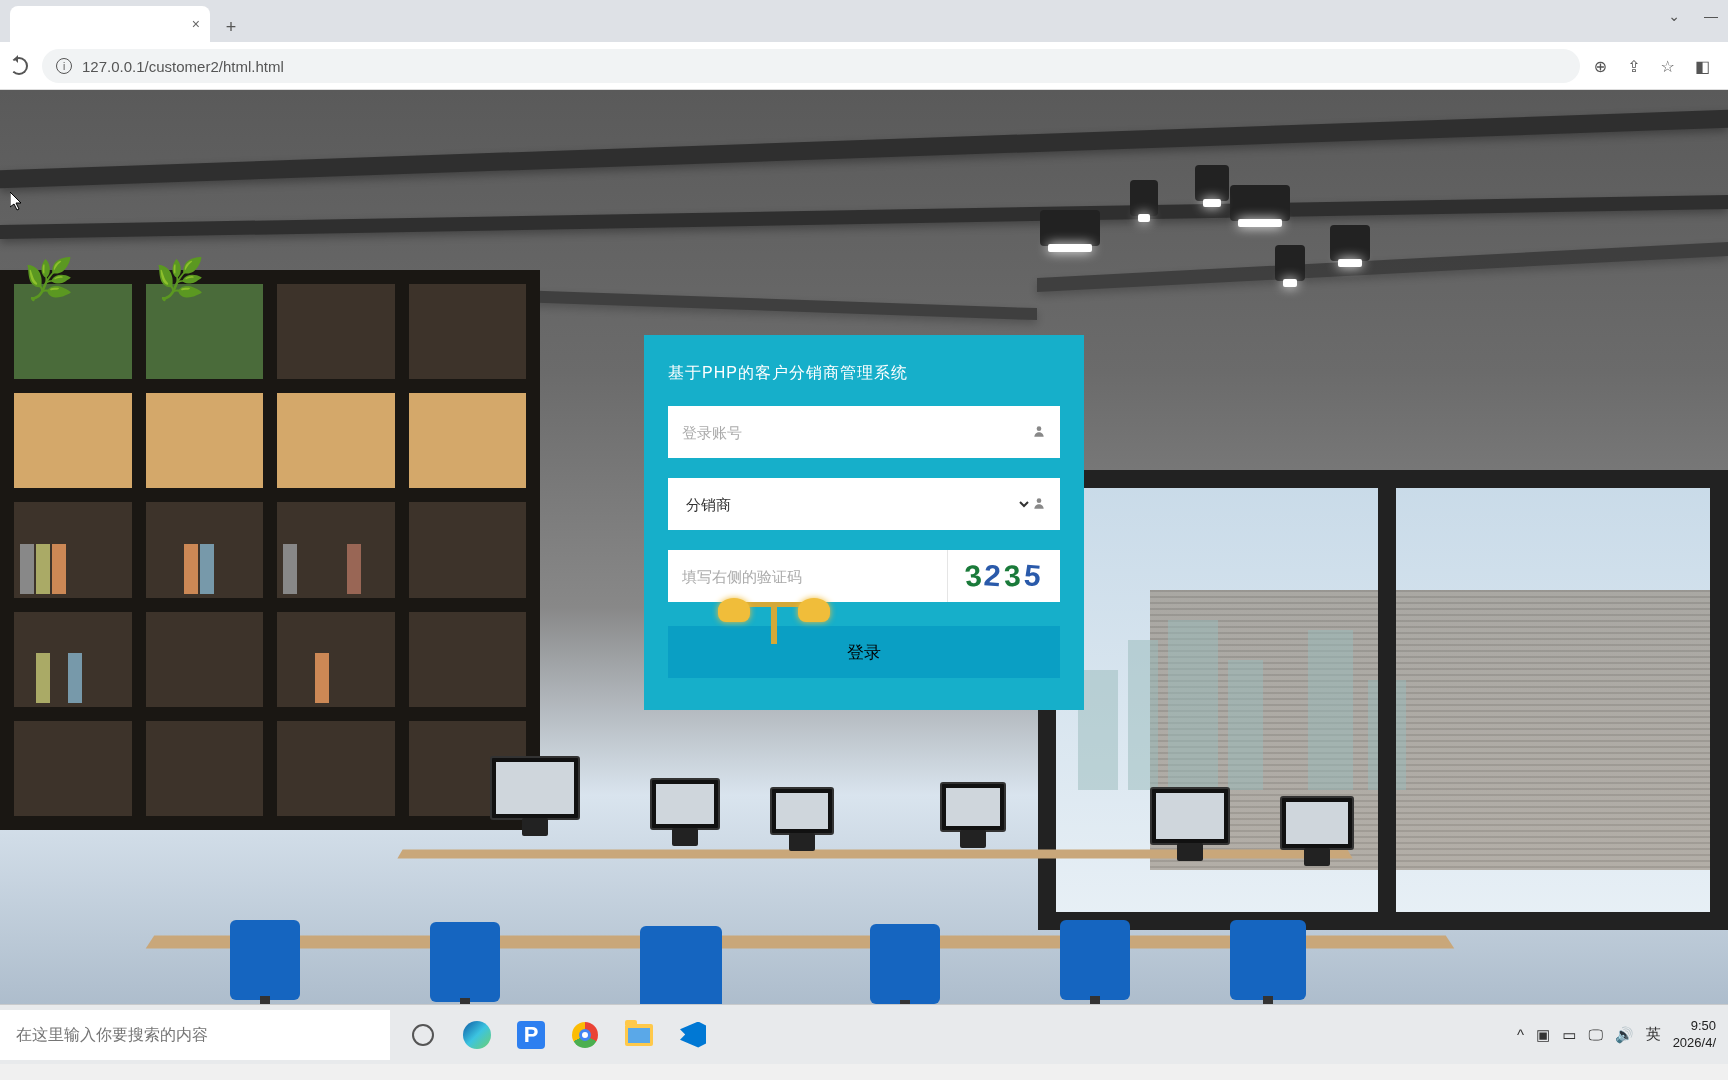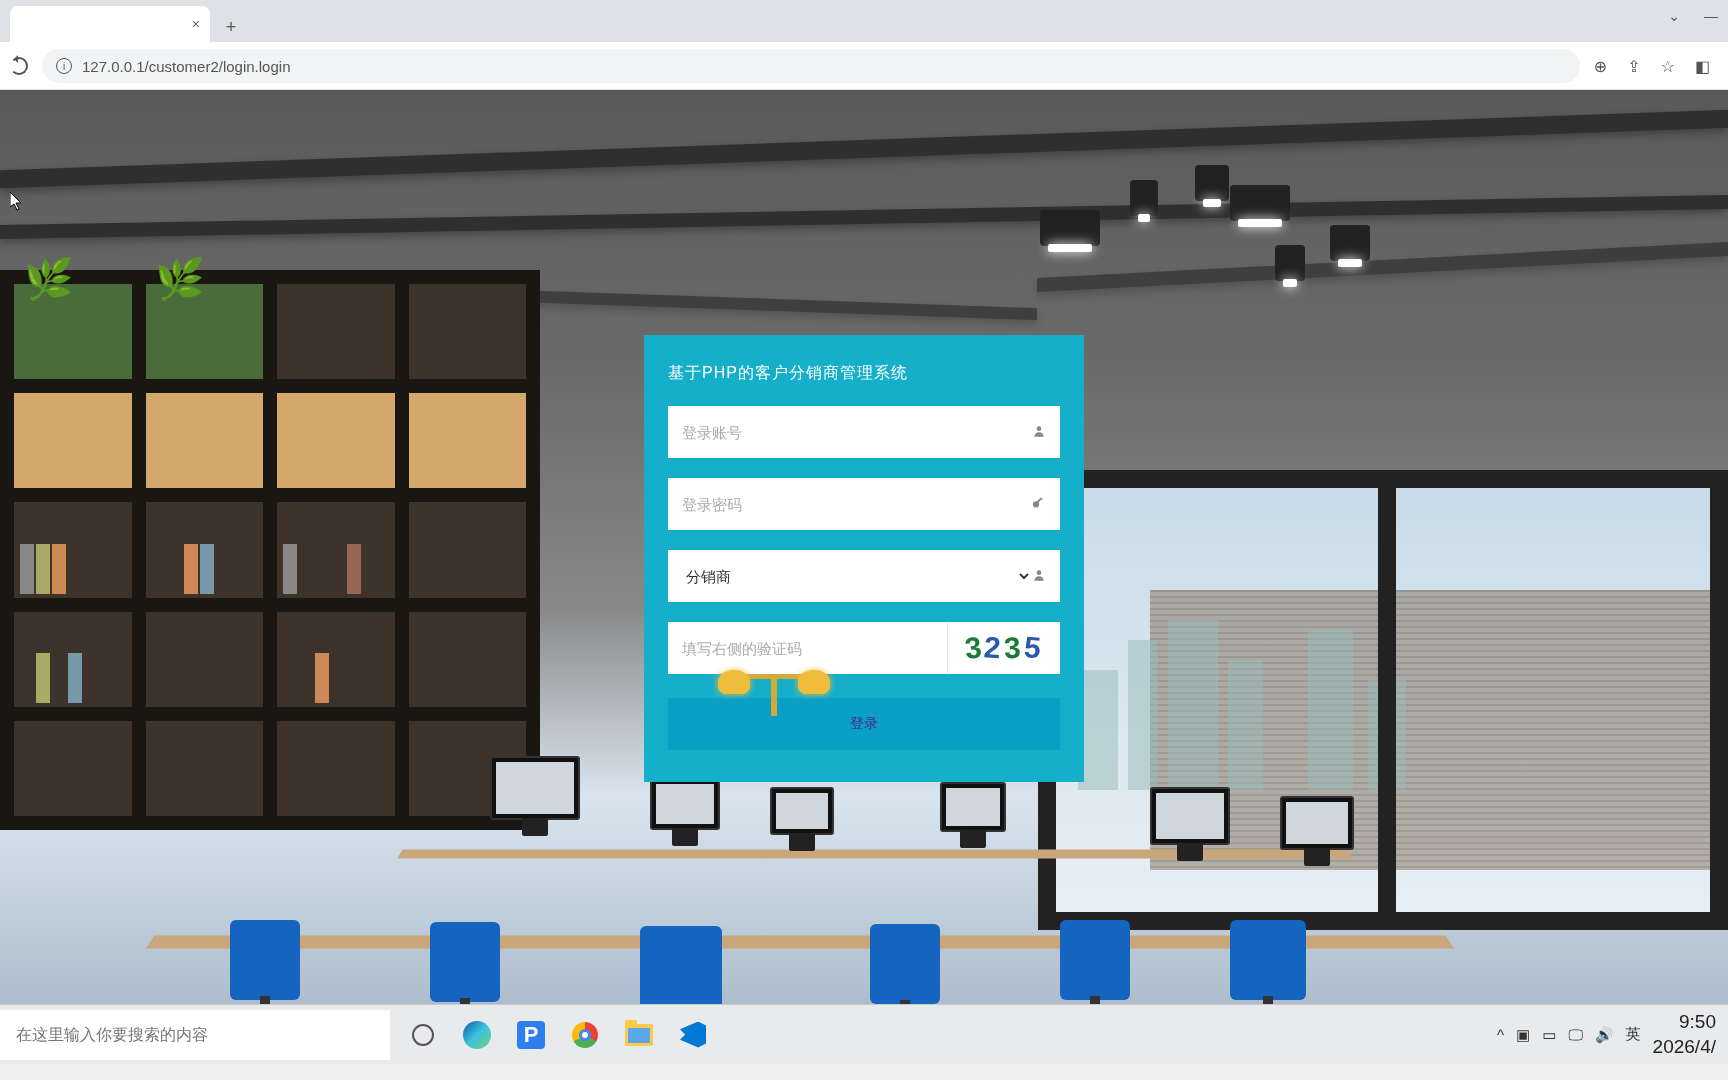--- a/index.html
+++ b/index.html
@@ -229,22 +229,22 @@
   position:absolute;left:60px;bottom:66px;
   width:140px;height:50px;pointer-events:none;
 }
 .lamppost{position:absolute;bottom:0;left:50%;width:6px;height:42px;background:#d4a938;transform:translateX(-50%);}
 .lampbulb{position:absolute;width:32px;height:24px;background:#f0bd3a;border-radius:50% 50% 8px 8px;box-shadow:0 0 6px #f0bd3a;}
 .lb1{left:14px;top:4px;} .lb2{right:14px;top:4px;}
 .lamparm{position:absolute;top:8px;left:30px;right:30px;height:8px;border-top:5px solid #d4a938;border-radius:20px 20px 0 0;}
 .login-btn{
   width:100%;height:52px;
   background:#0a9fc4;
-  color:#4c1d95;border:none;
-  font-size:14px;cursor:pointer;
+  color:#000000;border:none;
+  font-size:17px;cursor:pointer;
   font-family:inherit;
 }
 
 
 .taskbar{
   position:absolute;bottom:16px;left:0;right:0;
   height:60px;background:#e8eaec;
   border-top:1px solid #c8cacc;
   display:flex;align-items:center;justify-content:space-between;
 }
@@ -268,21 +268,21 @@
 .chrome-ic::after{content:"";position:absolute;inset:7px;background:#fff;border-radius:50%;border:3px solid #4285f4;}
 .folder-ic{width:28px;height:22px;background:#ffc94a;border-radius:2px;position:relative;}
 .folder-ic::before{content:"";position:absolute;top:-4px;left:0;width:12px;height:5px;background:#ffc94a;border-radius:2px 2px 0 0;}
 .folder-ic::after{content:"";position:absolute;inset:3px;top:4px;background:#5aa8e8;}
 .vscode-ic{width:26px;height:26px;background:#0078d4;clip-path:polygon(70% 0,100% 15%,100% 85%,70% 100%,0 70%,20% 50%,0 30%);}
 .tb-tray{
   margin-left:auto;display:flex;align-items:center;gap:12px;
   padding-right:12px;color:#222;font-size:13px;
 }
 .tray-ic{cursor:pointer;font-size:15px;color:#333;}
-.tb-clock{text-align:right;line-height:1.3;font-size:19px;}
+.tb-clock{text-align:right;line-height:1.3;font-size:13px;}
 
 
 .cursor{position:absolute;top:102px;left:10px;width:14px;height:20px;z-index:50;}
 .cursor svg{width:100%;height:100%;}
 </style>
 </head>
 <body>
 
 <div class="browser-chrome">
   <div class="tab-bar">
@@ -293,21 +293,21 @@
     <div class="new-tab">+</div>
     <div class="window-controls">
       <span>⌄</span>
       <span>—</span>
     </div>
   </div>
   <div class="addr-bar">
     <span class="reload-icon"></span>
     <div class="url-box">
       <span class="info-icon">i</span>
-      <span>127.0.0.1/customer2/login.login</span>
+      <span>127.0.0.1/customer2/html.html</span>
     </div>
     <div class="addr-actions">
       <span>⊕</span>
       <span>⇪</span>
       <span>☆</span>
       <span>◧</span>
     </div>
   </div>
 </div>
 
@@ -402,30 +402,20 @@
     <div class="field">
       <input type="text" placeholder="登录账号" style="">
       <span class="field-icon">
         <svg width="14" height="14" viewBox="0 0 24 24" fill="#888">
             <circle cx="12" cy="8" r="4"></circle>
             <path d="M4 22c0-5 4-8 8-8s8 3 8 8"></path>
           </svg>
       </span>
     </div>
 
-    <div class="field">
-      <input type="password" placeholder="登录密码" style="">
-      <span class="field-icon">
-        <svg width="15" height="15" viewBox="0 0 24 24" fill="#888">
-            <circle cx="8" cy="15" r="5"></circle>
-            <rect x="11" y="3" width="3" height="11" transform="rotate(45 12 9)"></rect>
-            <rect x="16" y="5" width="3" height="2" transform="rotate(45 17 6)"></rect>
-          </svg>
-      </span>
-    </div>
 
     <div class="field">
       <select>
         <option>分销商</option>
       </select>
       <span class="field-icon">
         <svg width="14" height="14" viewBox="0 0 24 24" fill="#888">
             <circle cx="12" cy="8" r="4"></circle>
             <path d="M4 22c0-5 4-8 8-8s8 3 8 8"></path>
           </svg>

